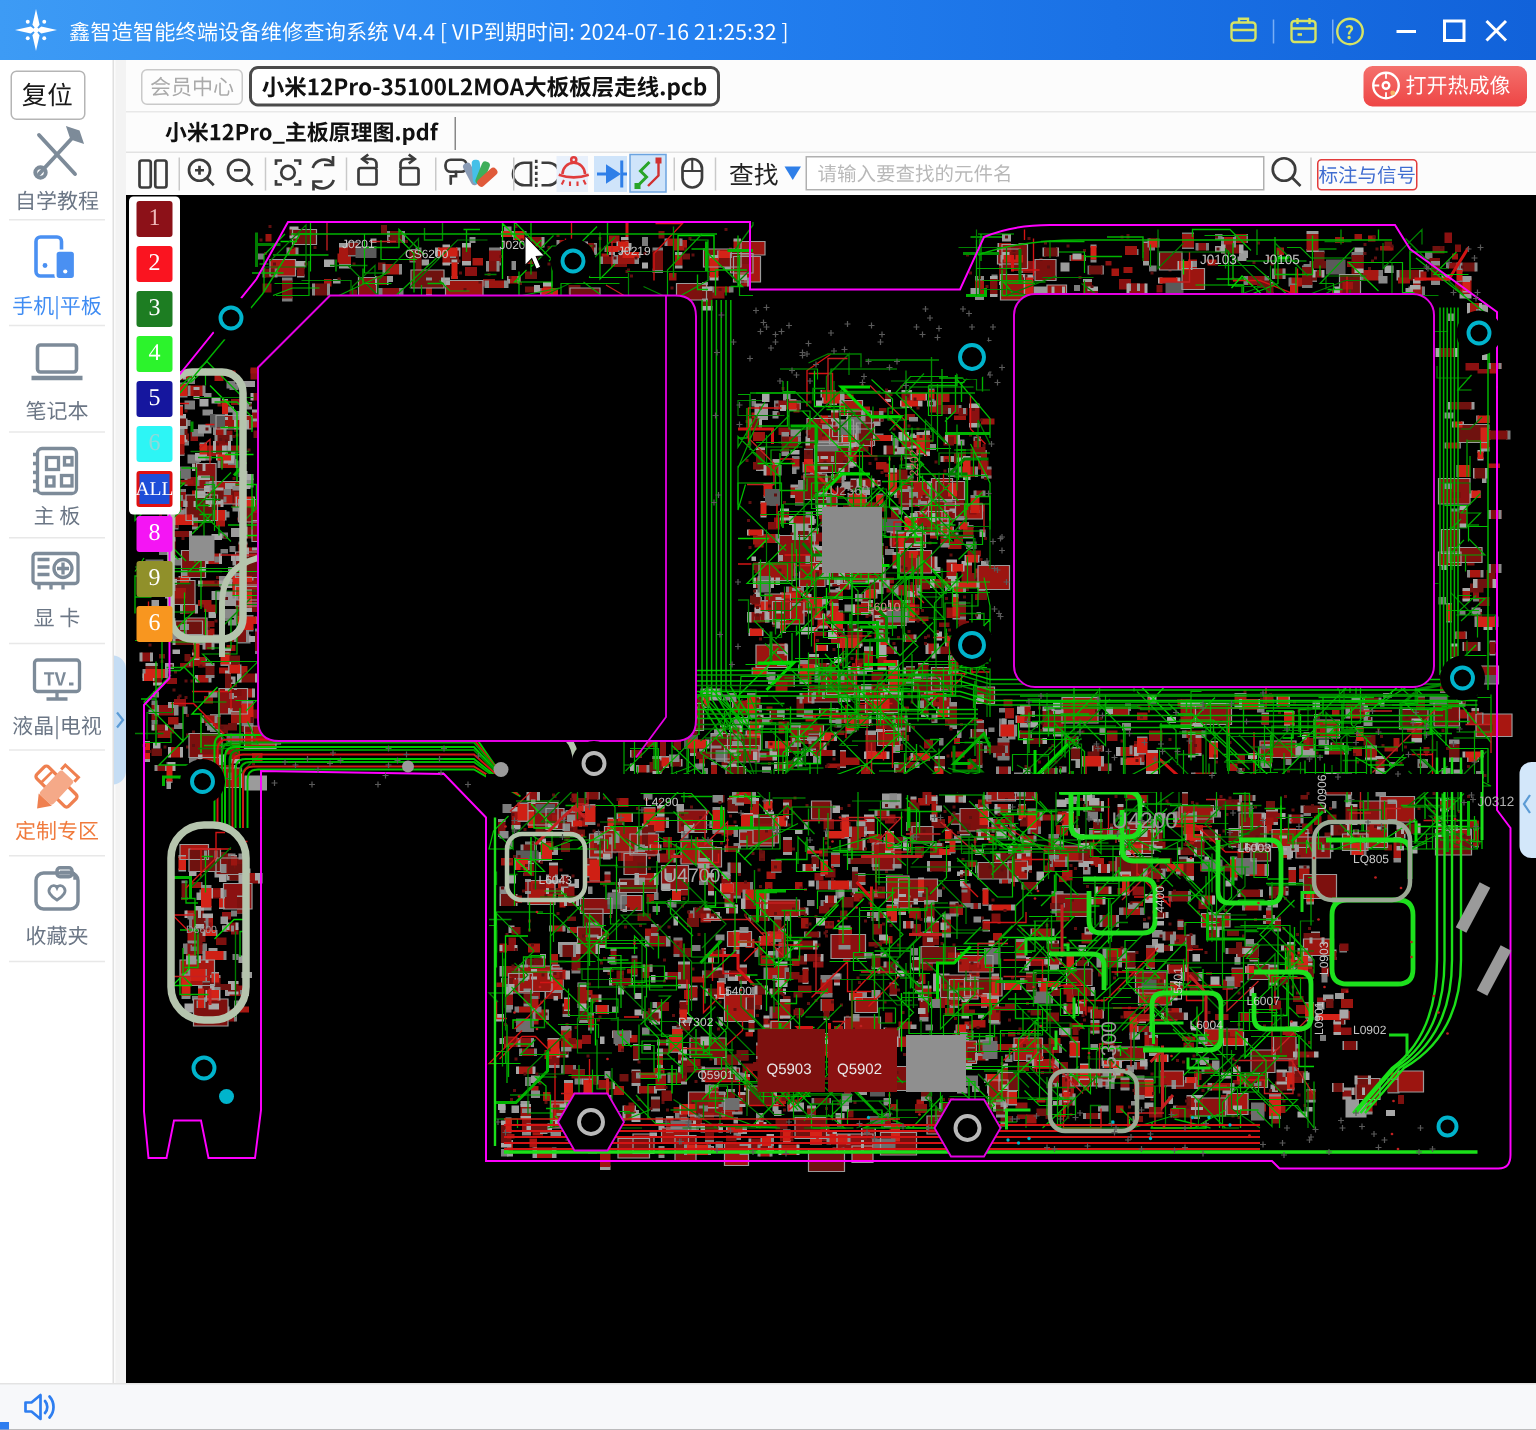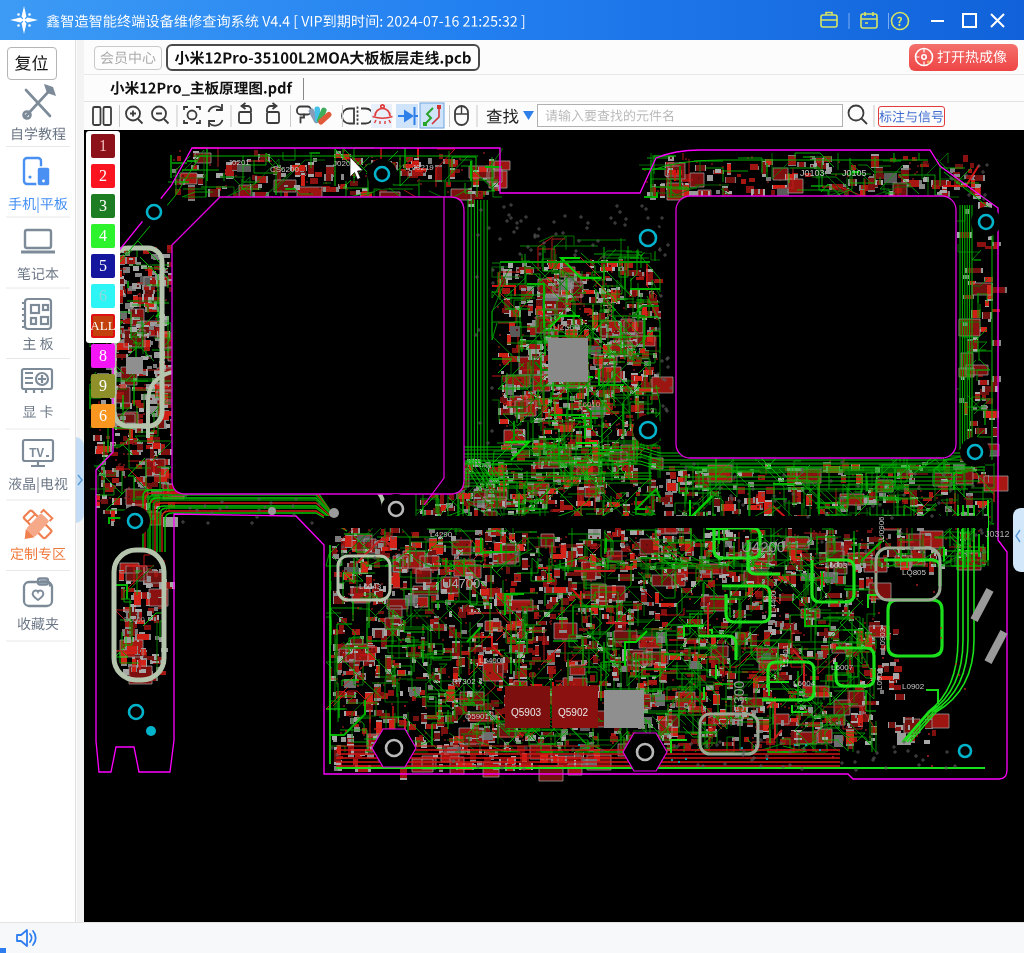--- a/index.html
+++ b/index.html
@@ -497,21 +497,21 @@
       </g>
 <path d="M350 157 L350 177 L354.5 172.5 L357.5 179.5 L360.5 178 L357.5 171 L363 170.5 Z" fill="#fff" stroke="#000" stroke-width="0.7"></path>
 </svg></div>
 <div style="position:absolute;left:86px;top:131px;width:34px;height:212px;background:#fff;border-radius:3px;z-index:20"></div>
 <div style="position:absolute;left:91px;top:134px;width:24px;height:24px;background:#8c1118;border-radius:2px;color:#efb9b9;font:16px 'Liberation Serif',serif;display:flex;align-items:center;justify-content:center;z-index:21;box-sizing:border-box">1</div>
 <div style="position:absolute;left:91px;top:164px;width:24px;height:24px;background:#fa1420;border-radius:2px;color:#fff;font:16px 'Liberation Serif',serif;display:flex;align-items:center;justify-content:center;z-index:21;box-sizing:border-box">2</div>
 <div style="position:absolute;left:91px;top:194px;width:24px;height:24px;background:#1d7d22;border-radius:2px;color:#fff;font:16px 'Liberation Serif',serif;display:flex;align-items:center;justify-content:center;z-index:21;box-sizing:border-box">3</div>
 <div style="position:absolute;left:91px;top:224px;width:24px;height:24px;background:#2cf32c;border-radius:2px;color:#fff;font:16px 'Liberation Serif',serif;display:flex;align-items:center;justify-content:center;z-index:21;box-sizing:border-box">4</div>
 <div style="position:absolute;left:91px;top:254px;width:24px;height:24px;background:#15169e;border-radius:2px;color:#fff;font:16px 'Liberation Serif',serif;display:flex;align-items:center;justify-content:center;z-index:21;box-sizing:border-box">5</div>
 <div style="position:absolute;left:91px;top:284px;width:24px;height:24px;background:#2df5f5;border-radius:2px;color:#8fd9d9;font:16px 'Liberation Serif',serif;display:flex;align-items:center;justify-content:center;z-index:21;box-sizing:border-box">6</div>
-<div style="position:absolute;left:91px;top:314px;width:24px;height:24px;background:#c2410c;border:2px solid #e01010;border-radius:2px;color:#fff;font:13px 'Liberation Serif',serif;display:flex;align-items:center;justify-content:center;z-index:21;box-sizing:border-box">ALL</div>
+<div style="position:absolute;left:91px;top:314px;width:24px;height:24px;background:#1d4ed8;border:2px solid #e01010;border-radius:2px;color:#fff;font:13px 'Liberation Serif',serif;display:flex;align-items:center;justify-content:center;z-index:21;box-sizing:border-box">ALL</div>
 <div style="position:absolute;left:91px;top:344px;width:24px;height:24px;background:#f415f4;border-radius:2px;color:#fff;font:16px 'Liberation Serif',serif;display:flex;align-items:center;justify-content:center;z-index:21;box-sizing:border-box">8</div>
 <div style="position:absolute;left:91px;top:374px;width:24px;height:24px;background:#90902a;border-radius:2px;color:#fff;font:16px 'Liberation Serif',serif;display:flex;align-items:center;justify-content:center;z-index:21;box-sizing:border-box">9</div>
 <div style="position:absolute;left:91px;top:404px;width:24px;height:24px;background:#f8961f;border-radius:2px;color:#fff;font:16px 'Liberation Serif',serif;display:flex;align-items:center;justify-content:center;z-index:21;box-sizing:border-box">6</div>
 <div class="abs" style="left:0;top:922px;width:1024px;height:31px;background:#f7f8fa;border-top:1px solid #e3e3e3"></div>
 <div class="abs" style="left:0;top:948px;width:6px;height:5px;background:#2e7ef0"></div>
 <svg class="abs" style="left:14px;top:928px" width="24" height="20" viewBox="0 0 24 20">
     <path d="M3 7h4l6-5v16l-6-5H3z" fill="none" stroke="#2e7ef0" stroke-width="1.8" stroke-linejoin="round"></path>
     <path d="M16 6a6 6 0 0 1 0 8M19 3a10.5 10.5 0 0 1 0 14" fill="none" stroke="#2e7ef0" stroke-width="1.8" stroke-linecap="round"></path>
   </svg>
 <svg width="1024" height="953" viewBox="0 0 1024 953" style="position:absolute;left:0;top:0;z-index:50;pointer-events:none">

